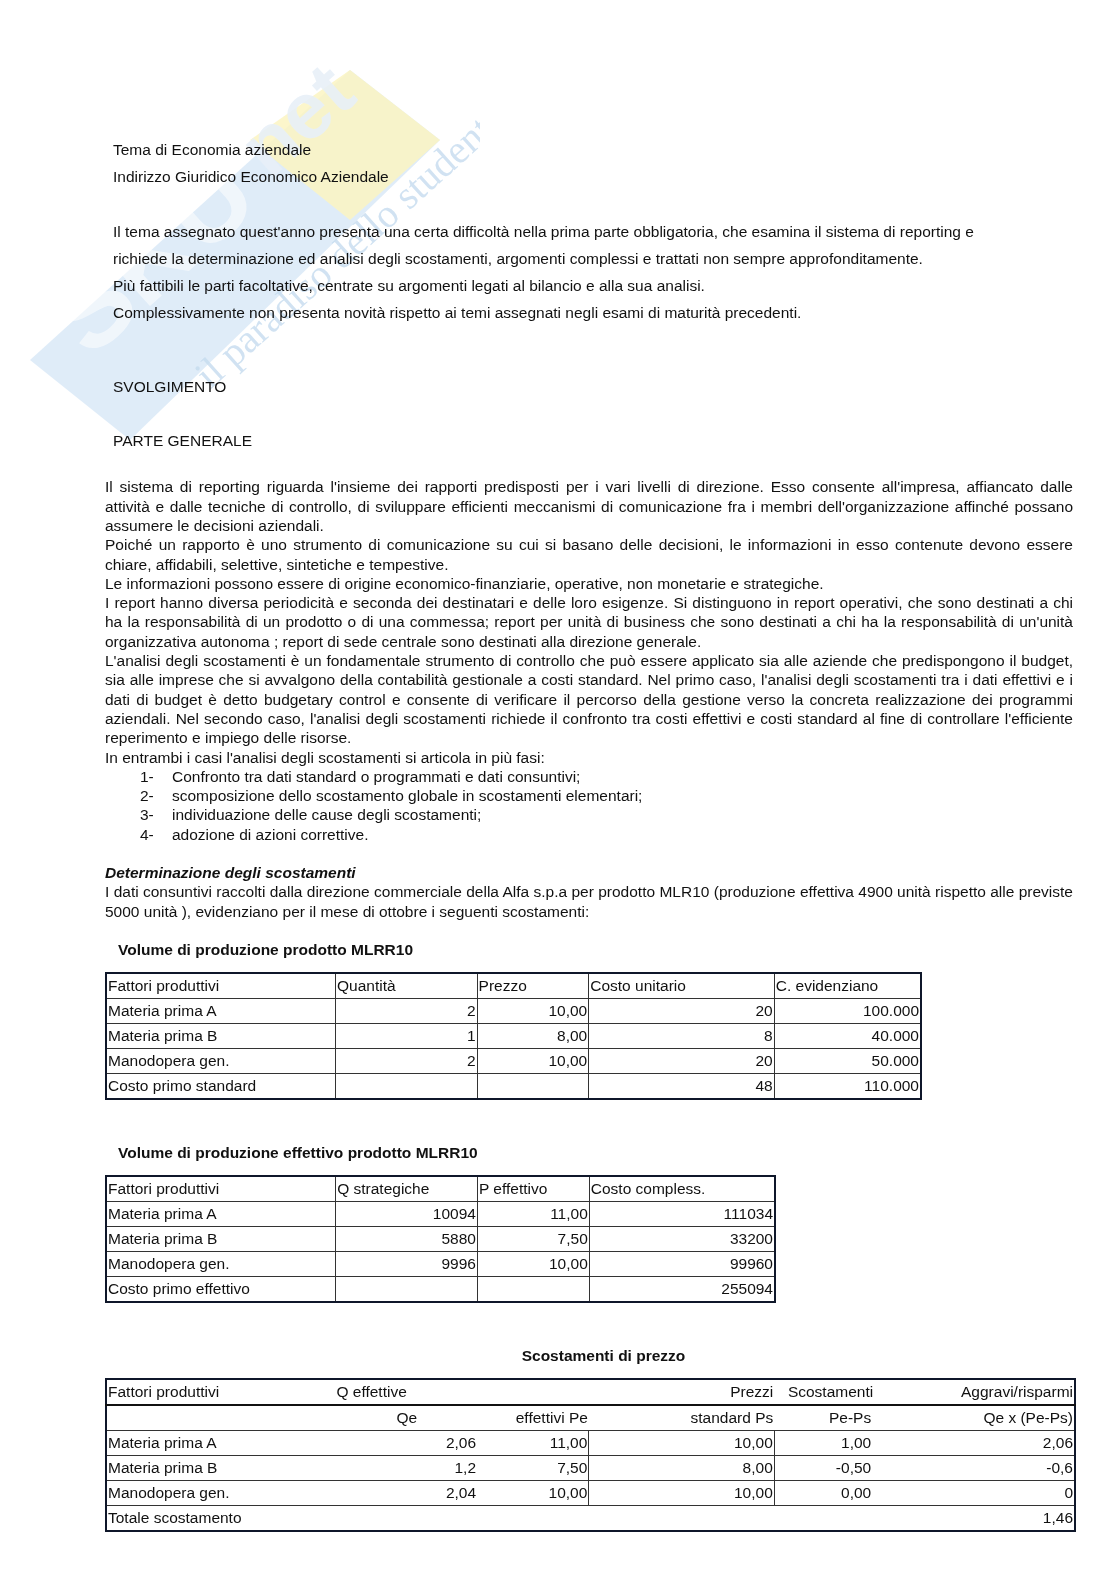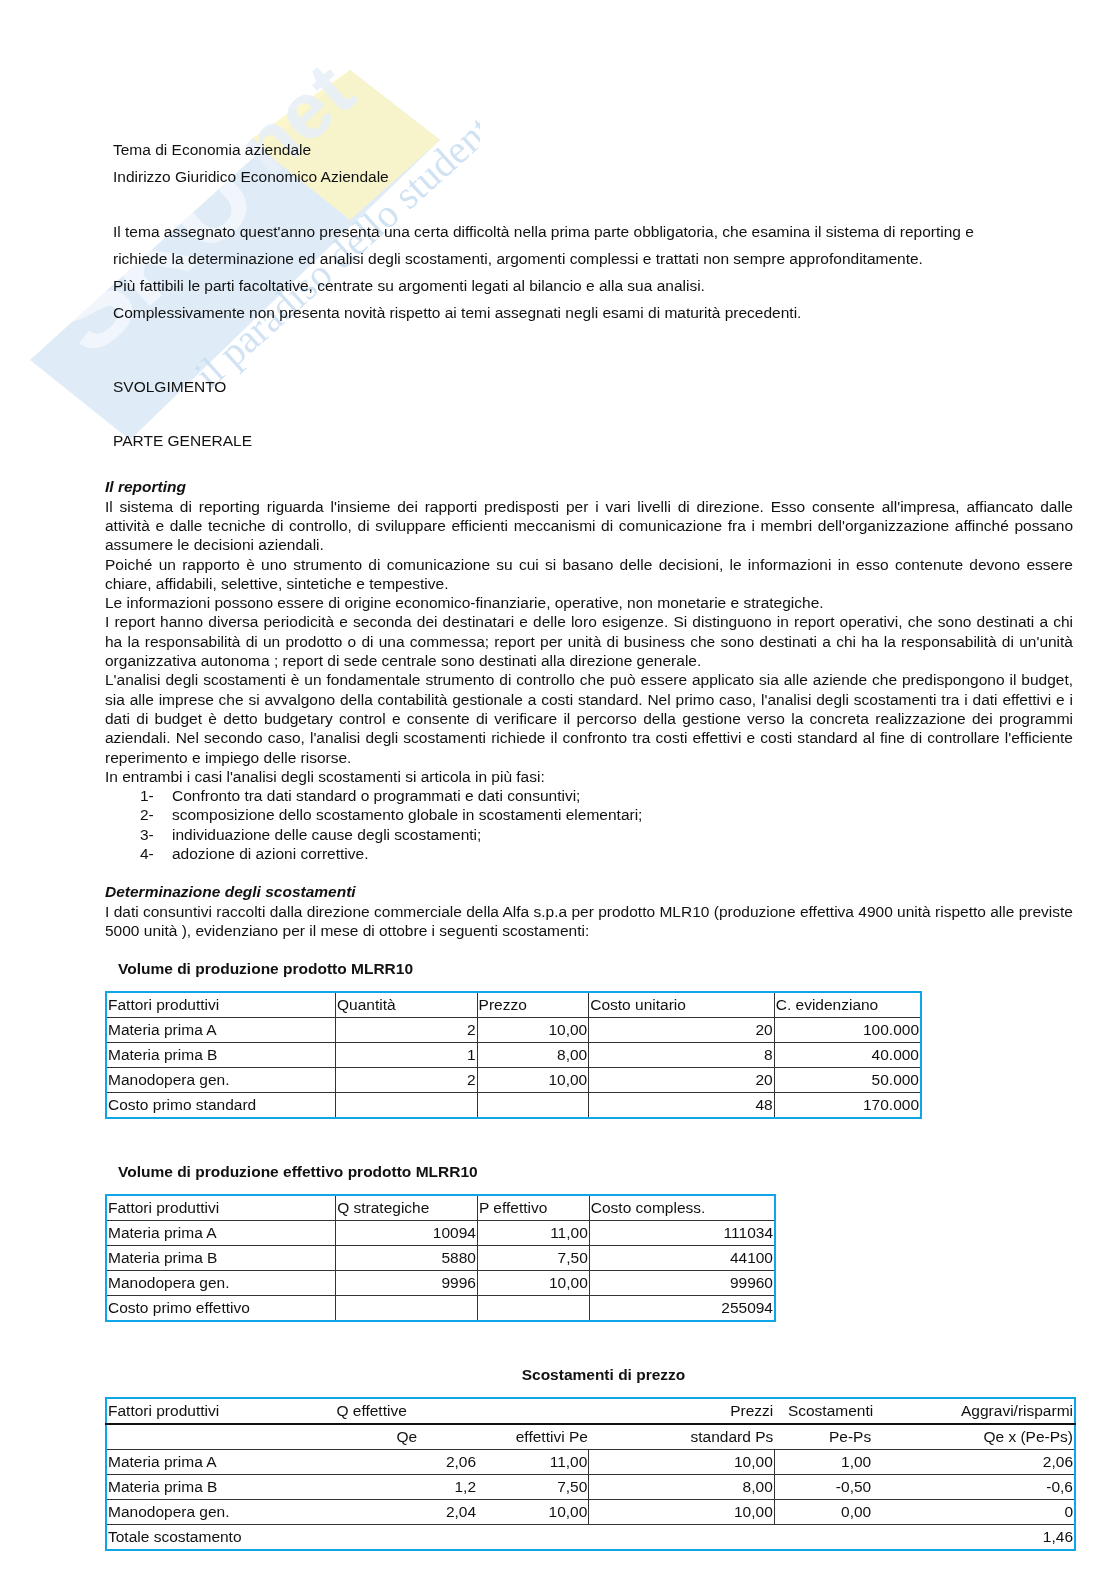--- a/index.html
+++ b/index.html
@@ -11,21 +11,21 @@
   .justify { text-align: justify; text-align-last: left; line-height: 19.3px; margin: 0; }
   .gap1 { height: 19px; }
   .gap2 { height: 38px; }
   .sec-title { font-weight: bold; font-style: italic; line-height: 19.3px; margin: 0; }
   ol.steps { list-style: none; margin: 0; padding: 0 0 0 35px; }
   ol.steps li { line-height: 19.3px; display: flex; }
   ol.steps li .num { width: 32px; }
   .tbl-title { font-weight: bold; line-height: 19px; margin: 13px; }
   .tbl-title.center { text-align: center; }
   table { border-collapse: collapse; font-size: 15.5px; }
-  table.t { border: 2px solid #0ea5e9; }
+  table.t { border: 2px solid #0f172a; }
   table.t td { border: 1px solid #333; height: 24px; padding: 0 1px; line-height: 24px; white-space: nowrap; }
   td.r { text-align: right; }
   td.c { text-align: right; }
   .t3 td { border-left: none !important; border-right: none !important; }
   .t3 td.bl { border-left: 1px solid #333 !important; }
   .t3 tr.hdr1 td { border-top: none; border-bottom: 2px solid #111; }
 </style>
 </head>
 <body>
 
@@ -44,21 +44,20 @@
   <p class="line">Il tema assegnato quest'anno presenta una certa difficoltà nella prima parte obbligatoria, che esamina il sistema di reporting e</p>
   <p class="line">richiede la determinazione ed analisi degli scostamenti, argomenti complessi e trattati non sempre approfonditamente.</p>
   <p class="line">Più fattibili le parti facoltative, centrate su argomenti legati al bilancio e alla sua analisi.</p>
   <p class="line">Complessivamente non presenta novità rispetto ai temi assegnati negli esami di maturità precedenti.</p>
   <div class="gap2"></div>
   <p class="line">SVOLGIMENTO</p>
   <div class="gap1"></div>
   <p class="line">PARTE GENERALE</p>
   <div class="gap1"></div>
 
-  <p class="sec-title">Il reporting</p>
   <p class="justify">Il sistema di reporting riguarda l'insieme dei rapporti predisposti per i vari livelli di direzione. Esso consente all'impresa, affiancato dalle attività e dalle tecniche di controllo, di sviluppare efficienti meccanismi di comunicazione fra i membri dell'organizzazione affinché possano assumere le decisioni aziendali.</p>
   <p class="justify">Poiché un rapporto è uno strumento di comunicazione su cui si basano delle decisioni, le informazioni in esso contenute devono essere chiare, affidabili, selettive, sintetiche e tempestive.</p>
   <p class="justify">Le informazioni possono essere di origine economico-finanziarie, operative, non monetarie e strategiche.</p>
   <p class="justify">I report hanno diversa periodicità e seconda dei destinatari e delle loro esigenze. Si distinguono in report operativi, che sono destinati a chi ha la responsabilità di un prodotto o di una commessa; report per unità di business che sono destinati a chi ha la responsabilità di un'unità organizzativa autonoma ; report di sede centrale sono destinati alla direzione generale.</p>
   <p class="justify">L'analisi degli scostamenti è un fondamentale strumento di controllo che può essere applicato sia alle aziende che predispongono il budget, sia alle imprese che si avvalgono della contabilità gestionale a costi standard. Nel primo caso, l'analisi degli scostamenti tra i dati effettivi e i dati di budget è detto budgetary control e consente di verificare il percorso della gestione verso la concreta realizzazione dei programmi aziendali. Nel secondo caso, l'analisi degli scostamenti richiede il confronto tra costi effettivi e costi standard al fine di controllare l'efficiente reperimento e impiego delle risorse.</p>
   <p class="justify">In entrambi i casi l'analisi degli scostamenti si articola in più fasi:</p>
   <ol class="steps">
     <li>
         <span class="num">1-</span>
         <span>Confronto tra dati standard o programmati e dati consuntivi;</span>
@@ -118,21 +117,21 @@
       <td class="r">2</td>
       <td class="r">10,00</td>
       <td class="r">20</td>
       <td class="r">50.000</td>
     </tr>
     <tr>
       <td>Costo primo standard</td>
       <td class="r"></td>
       <td class="r"></td>
       <td class="r">48</td>
-      <td class="r">170.000</td>
+      <td class="r">110.000</td>
     </tr>
   </tbody>
     </table>
 
   <div style="height:30px"></div>
 
   <p class="tbl-title">Volume di produzione effettivo prodotto MLRR10</p>
   <table class="t" style="width:671px">
     <colgroup>
         <col style="width:230px">
@@ -150,21 +149,21 @@
     <tr>
       <td>Materia prima A</td>
       <td class="r">10094</td>
       <td class="r">11,00</td>
       <td class="r">111034</td>
     </tr>
     <tr>
       <td>Materia prima B</td>
       <td class="r">5880</td>
       <td class="r">7,50</td>
-      <td class="r">44100</td>
+      <td class="r">33200</td>
     </tr>
     <tr>
       <td>Manodopera gen.</td>
       <td class="r">9996</td>
       <td class="r">10,00</td>
       <td class="r">99960</td>
     </tr>
     <tr>
       <td>Costo primo effettivo</td>
       <td class="r"></td>

